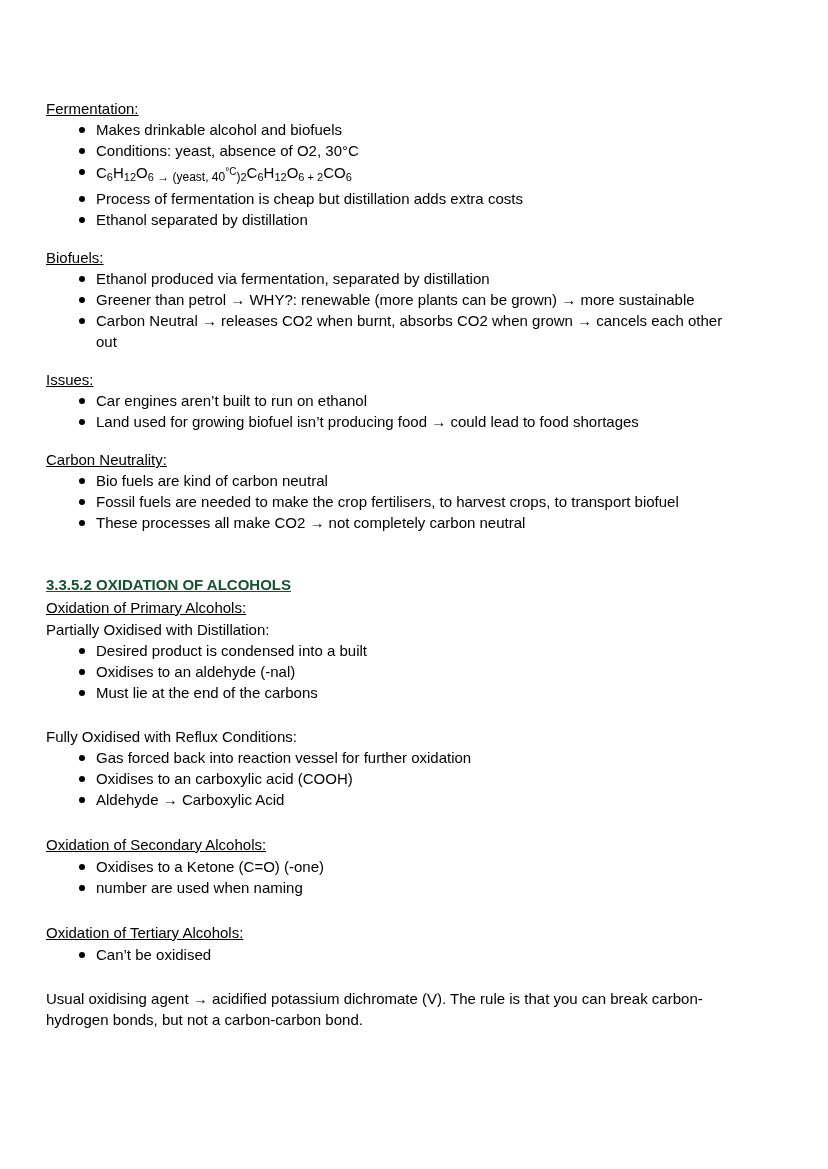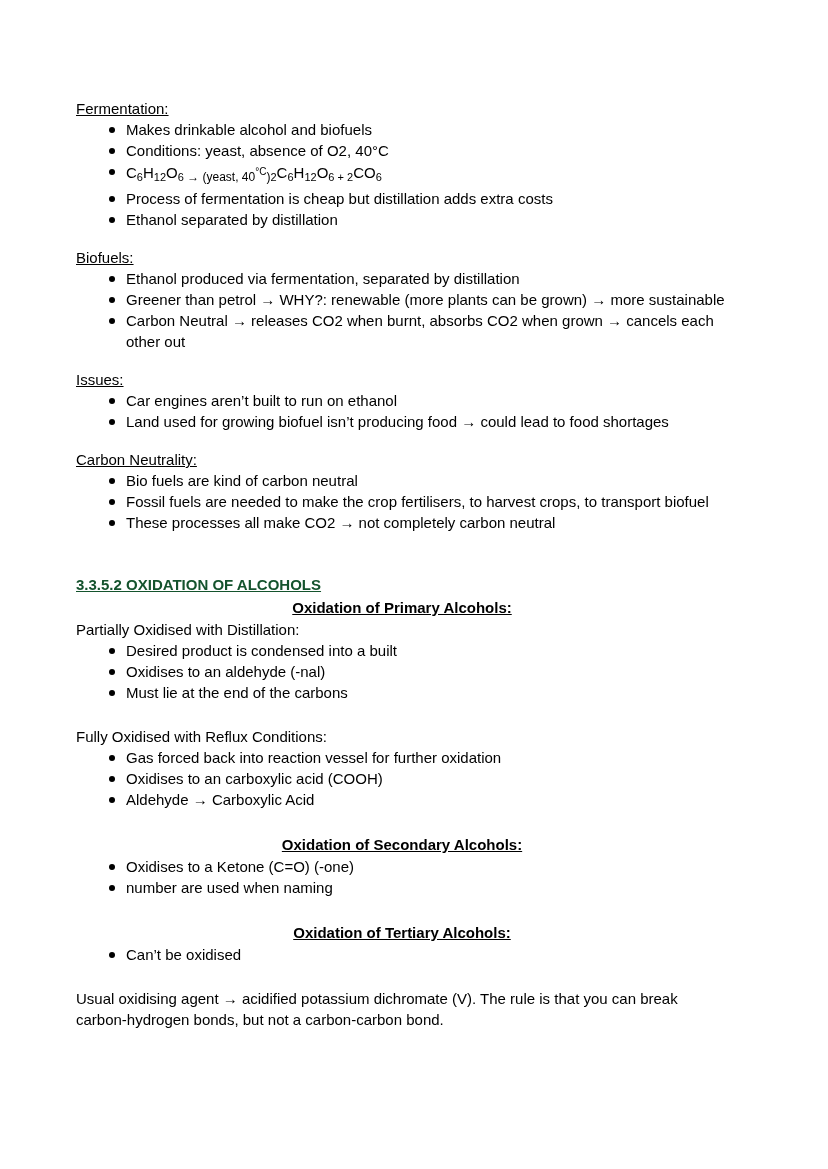--- a/index.html
+++ b/index.html
@@ -8,21 +8,21 @@
     background: #ffffff;
   }
   body {
     width: 828px;
     height: 1169px;
     font-family: "Liberation Sans", "DejaVu Sans", sans-serif;
     color: #000000;
     overflow: hidden;
   }
   .doc {
-    padding: 98px 100px 0 76px;
+    padding: 98px 100px 0 46px;
     font-size: 15px;
     line-height: 21px;
   }
   .section { margin-top: 17px; }
   .section:first-child { margin-top: 0; }
   .heading {
     text-decoration: underline;
     font-weight: 400;
   }
   ul.bullets {
@@ -46,22 +46,22 @@
   }
   .oxidation-heading {
     margin-top: 41px;
     margin-bottom: 2px;
     font-weight: 700;
     text-decoration: underline;
     color: #14532d;
     cursor: pointer;
   }
   .centered-heading {
-    text-align: center;
-    font-weight: 700;
+    text-align: left;
+    font-weight: 400;
     text-decoration: underline;
     margin-bottom: 1px;
   }
   .sub-label { margin-top: 0; }
   .gap-above { margin-top: 23px; }
   .gap-above-lg { margin-top: 24px; }
   .closing { margin-top: 23px; }
   
   .f-sub  { font-size: 11px; vertical-align: -3px; }
   .f-cond { font-size: 12px; vertical-align: -3px; }
@@ -69,21 +69,21 @@
 </style>
 </head>
 <body>
 
 <div class="doc">
 
   <div class="section">
     <div class="heading">Fermentation:</div>
     <ul class="bullets">
       <li><span>Makes drinkable alcohol and biofuels</span></li>
-      <li><span>Conditions: yeast, absence of O2, 40°C</span></li>
+      <li><span>Conditions: yeast, absence of O2, 30°C</span></li>
       <li><span>C</span><span class="f-sub">6</span><span>H</span><span class="f-sub">12</span><span>O</span><span class="f-sub">6</span><span class="f-cond"> → (yeast, 40</span><span class="f-csup">°C</span><span class="f-cond">)</span><span class="f-sub">2</span><span>C</span><span class="f-sub">6</span><span>H</span><span class="f-sub">12</span><span>O</span><span class="f-sub">6</span><span class="f-sub"> + </span><span class="f-sub">2</span><span>CO</span><span class="f-sub">6</span></li>
       <li><span>Process of fermentation is cheap but distillation adds extra costs</span></li>
       <li><span>Ethanol separated by distillation</span></li>
     </ul>
   </div>
 
   <div class="section">
     <div class="heading">Biofuels:</div>
     <ul class="bullets">
       <li><span>Ethanol produced via fermentation, separated by distillation</span></li>

